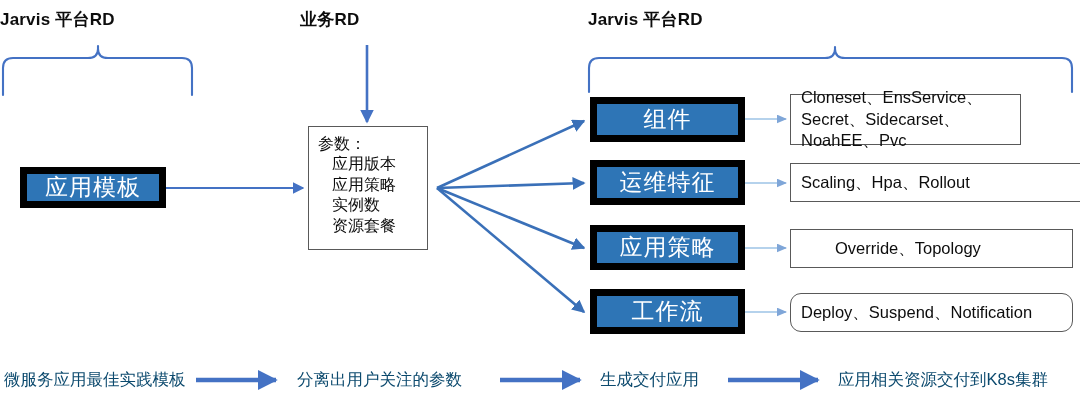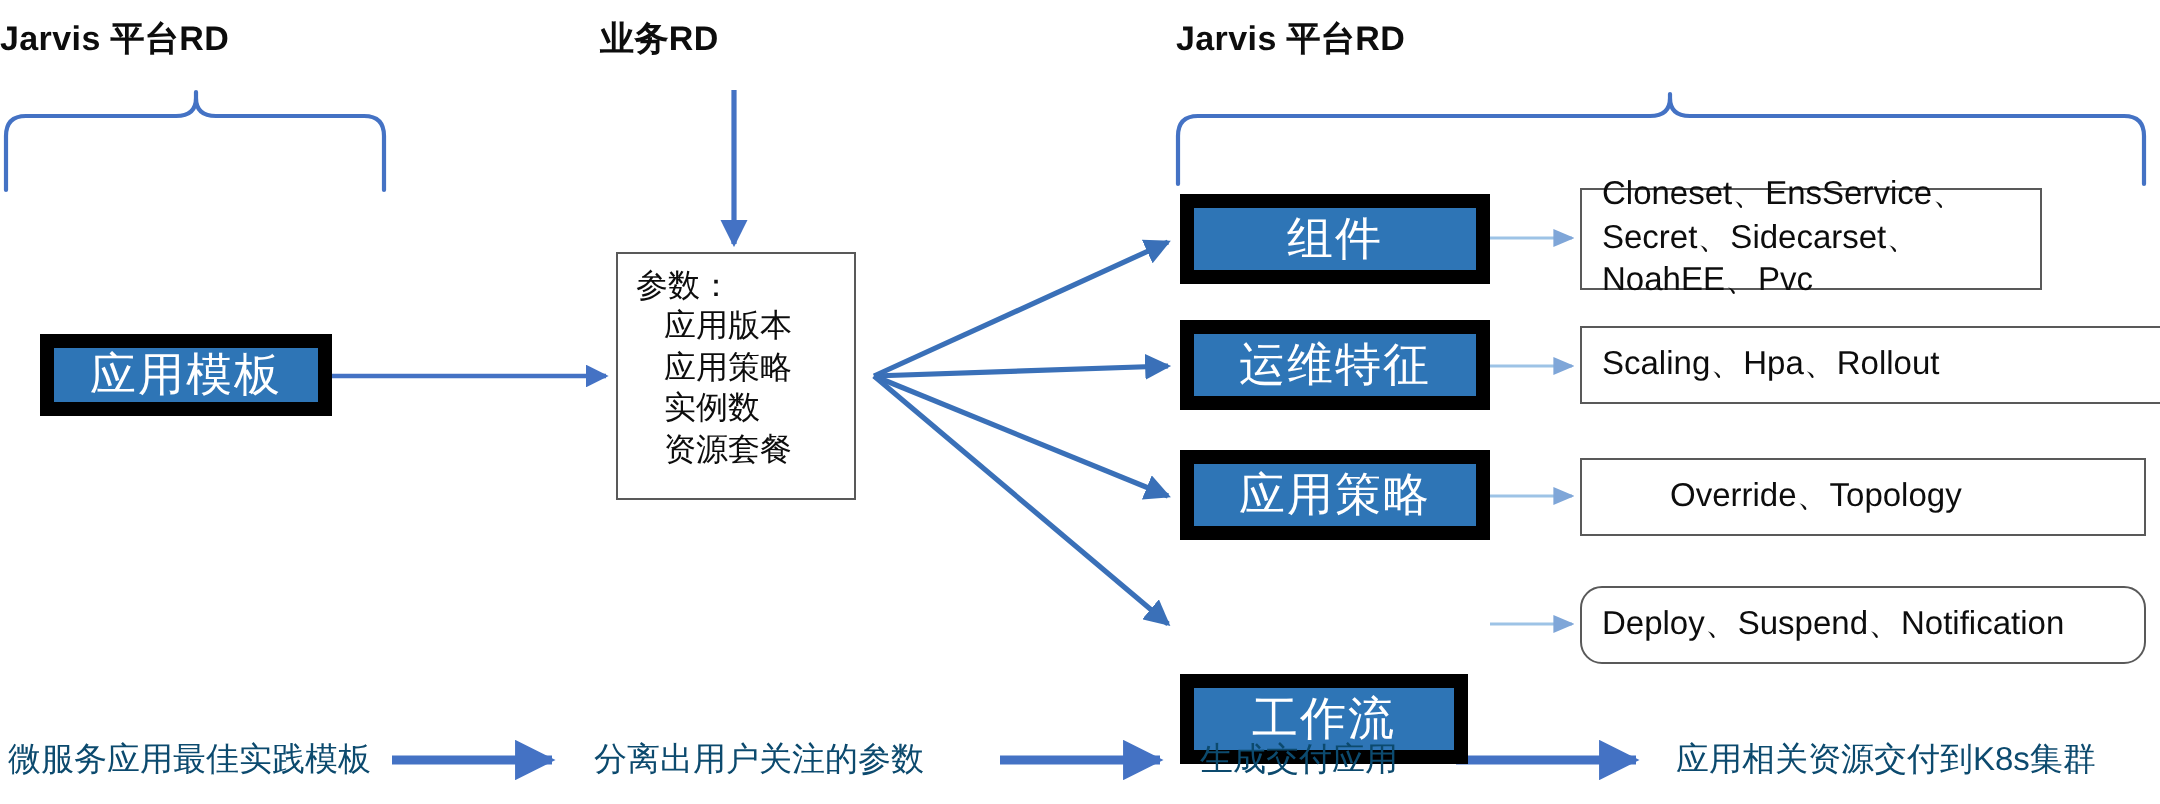--- a/index.html
+++ b/index.html
@@ -52,21 +52,21 @@
     display: flex;
     align-items: center;
     justify-content: center;
     letter-spacing: 1px;
     box-sizing: border-box;
   }
   #box-app-template { left: 20px; top: 167px; width: 146px; height: 41px; }
   #box-component    { left: 590px; top: 97px;  width: 155px; height: 45px; }
   #box-ops-feature  { left: 590px; top: 160px; width: 155px; height: 45px; }
   #box-app-policy   { left: 590px; top: 225px; width: 155px; height: 45px; }
-  #box-workflow     { left: 590px; top: 289px; width: 144px; height: 45px; margin-top: 48px; }
+  #box-workflow     { left: 590px; top: 289px; width: 155px; height: 45px; }
 
   
   .white-box {
     position: absolute;
     background: #ffffff;
     border: 1.4px solid #595959;
     box-sizing: border-box;
     font-size: 16.5px;
     color: #0d0d0d;
     line-height: 1.32;

